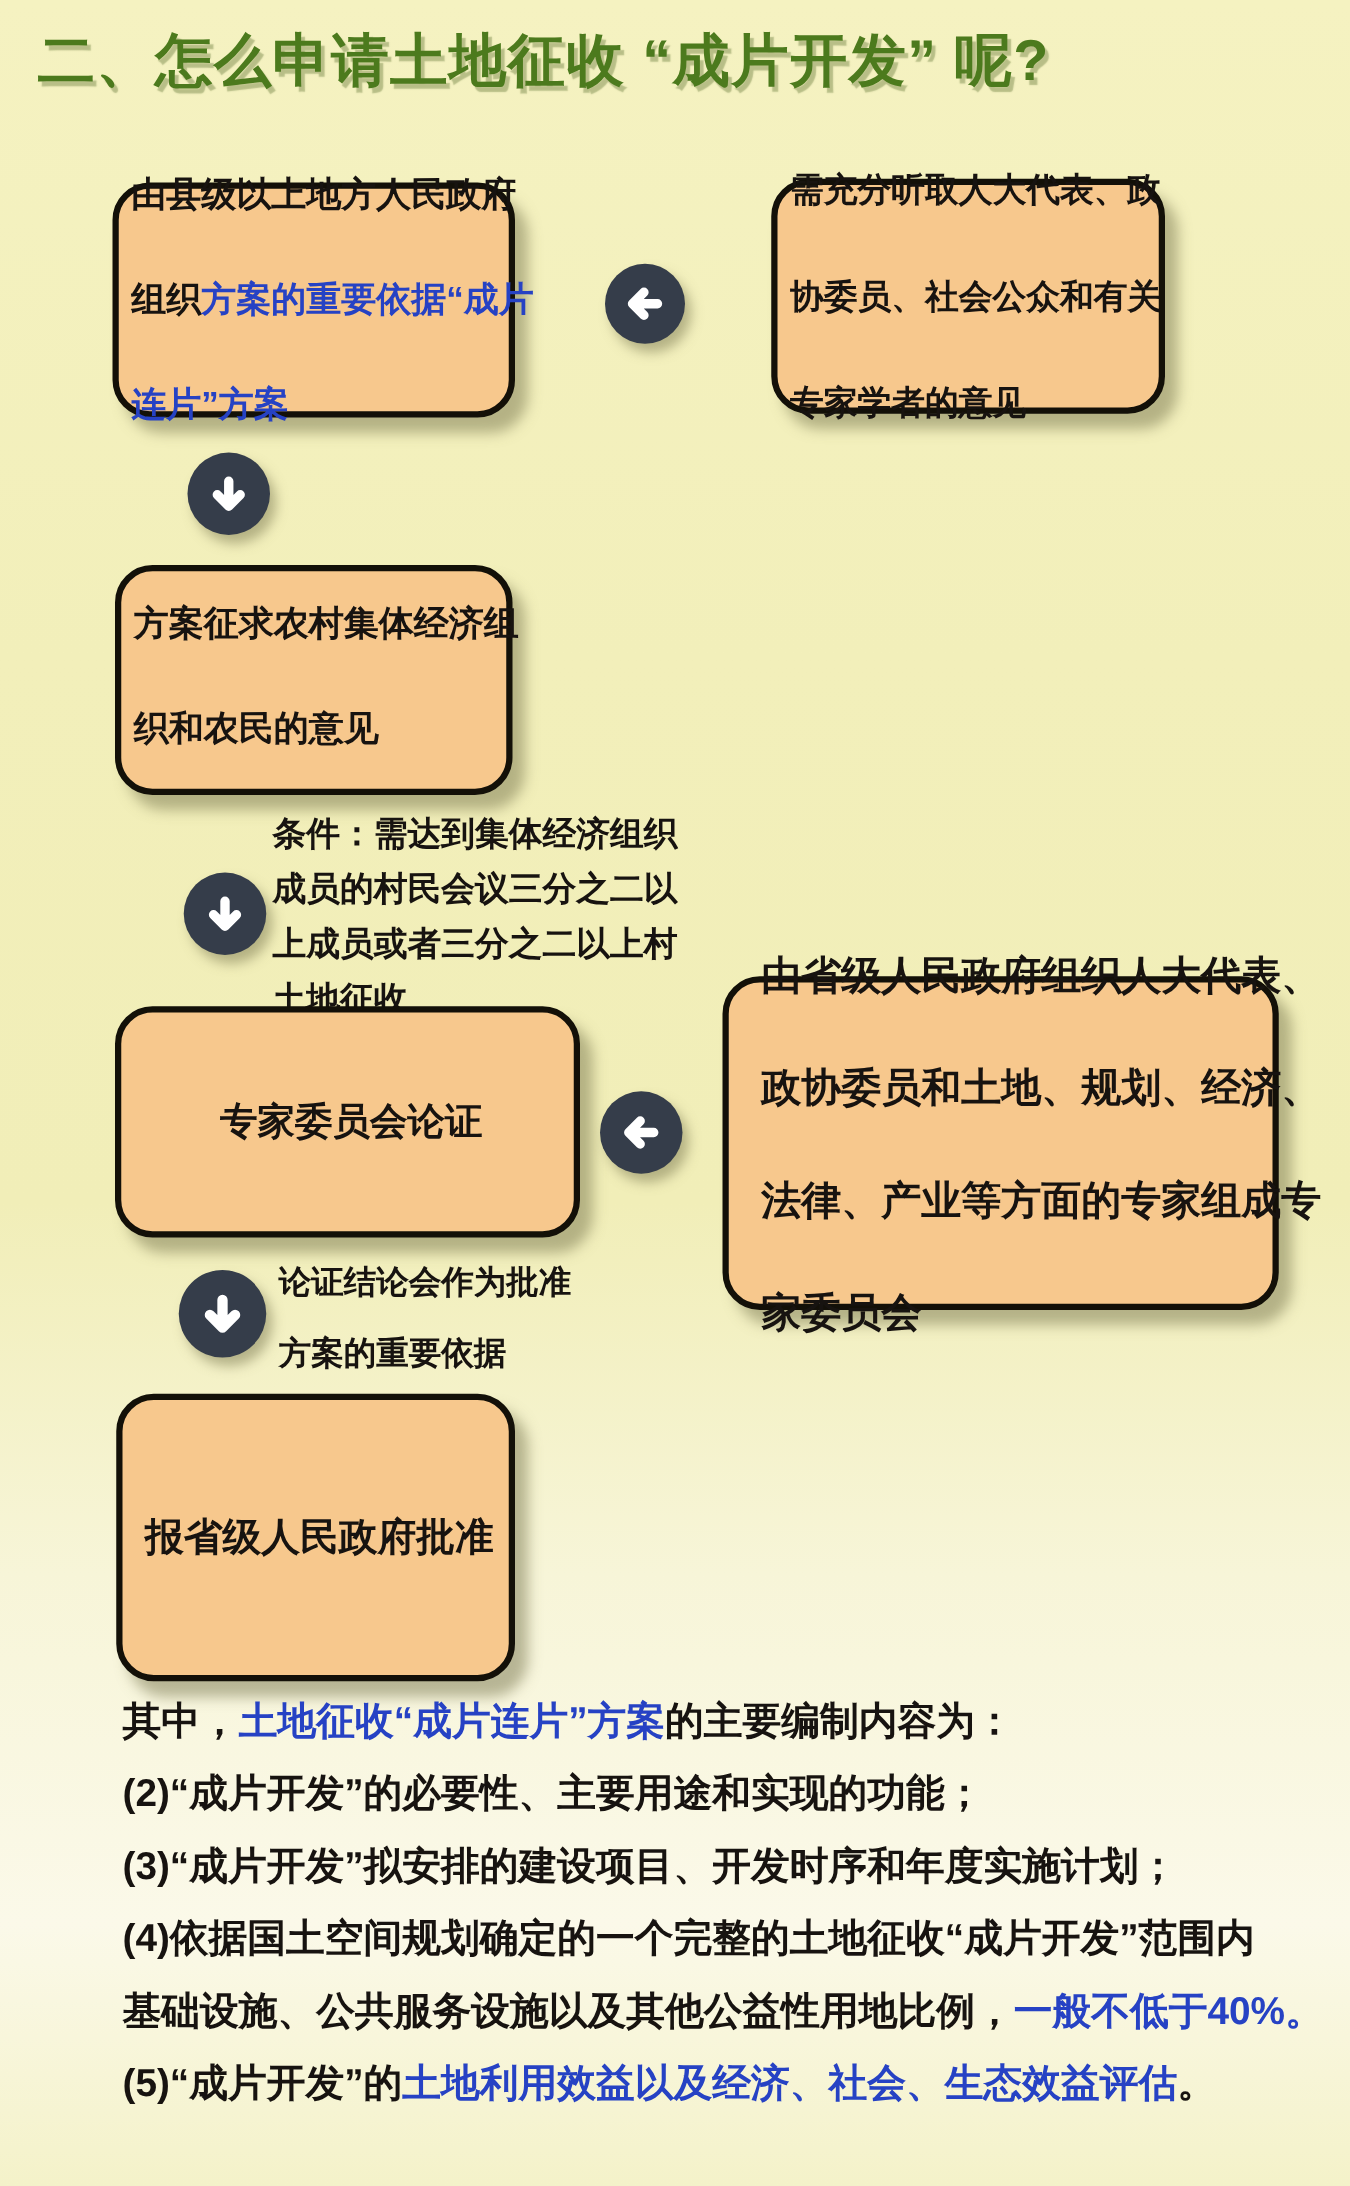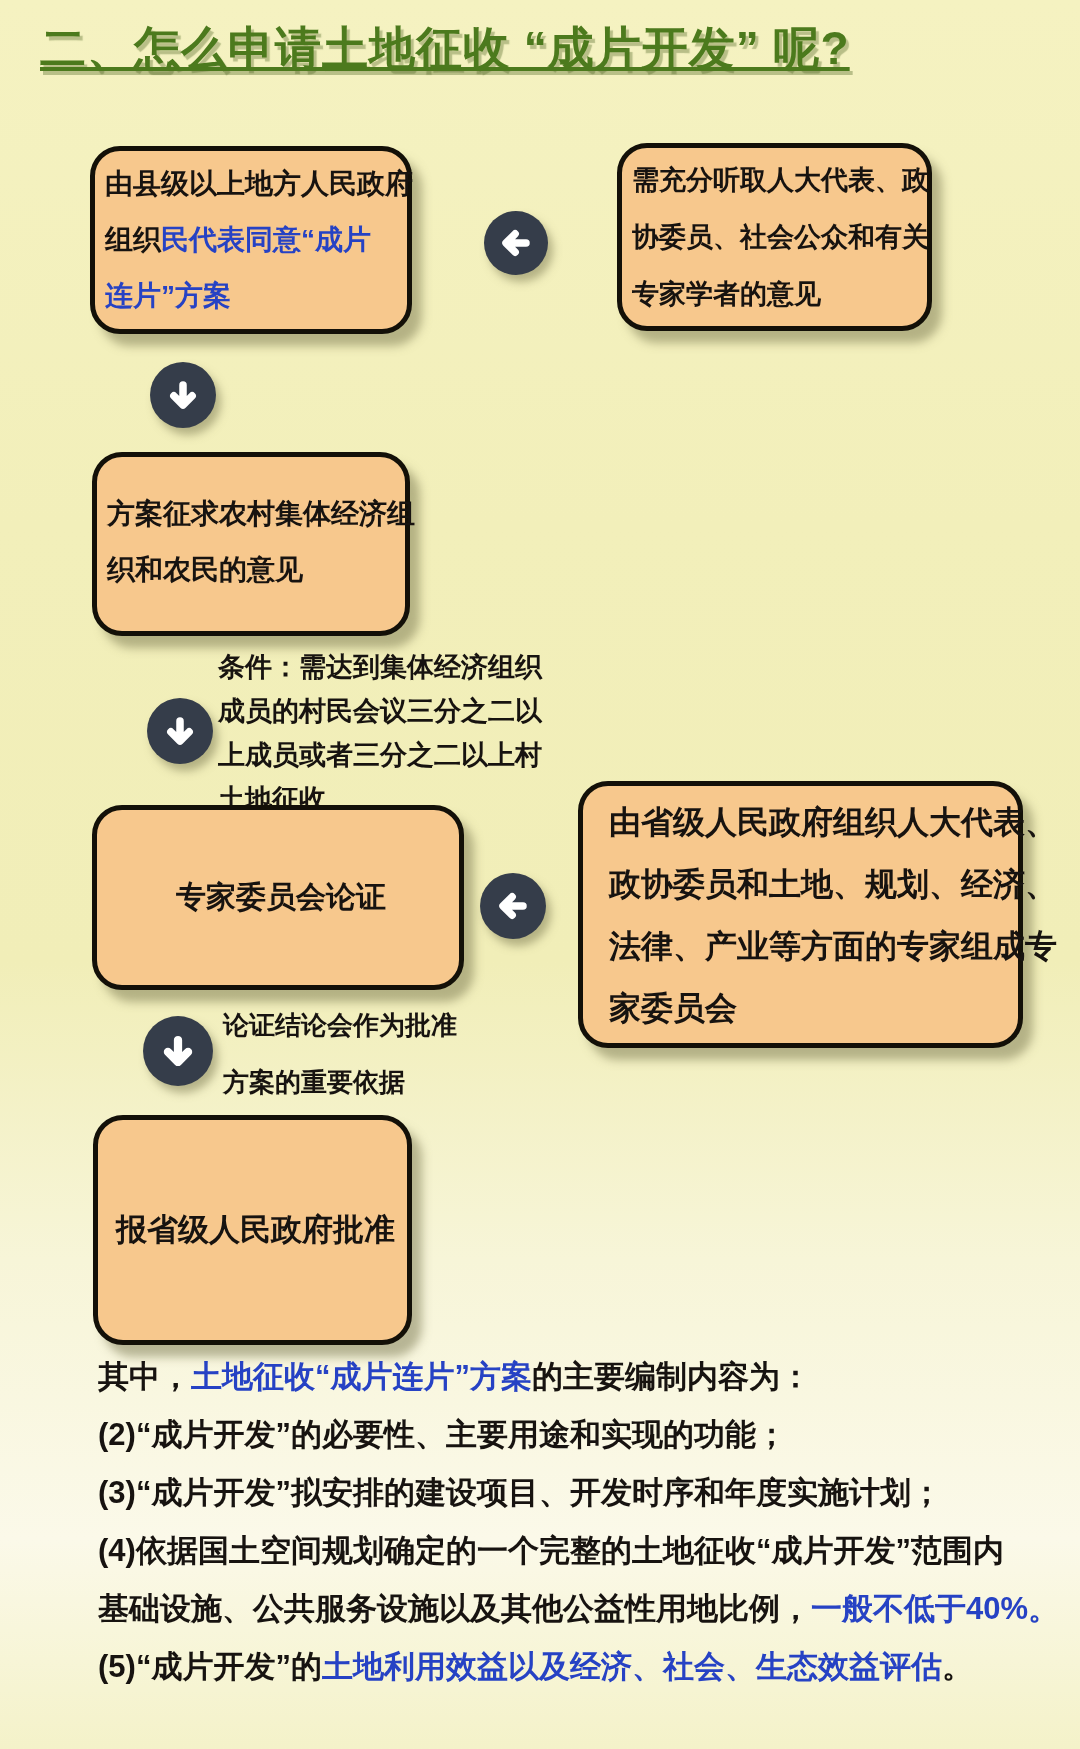--- a/index.html
+++ b/index.html
@@ -3,29 +3,29 @@
 <meta charset="utf-8">
 <style>
   html,body{margin:0;padding:0;background:#e8e6c8;}
   .canvas{
     position:relative;width:1080px;height:1749px;overflow:hidden;
     font-family:"Liberation Sans","DejaVu Sans",sans-serif;
     background:linear-gradient(180deg,#f5f2c1 0%,#f2efba 30%,#f1eeb8 55%,#f7f5d8 72%,#fbf9e9 88%,#f4f2c9 100%);
     font-weight:bold;color:#171310;
   }
   .title{
-    position:absolute;left:40px;top:18px;margin:0;
+    position:absolute;left:30px;top:18px;margin:0;
     font-size:46px;letter-spacing:1px;color:#4c7a1d;font-weight:bold;
-    text-shadow:3px 4px 1px rgba(72,94,28,.35);white-space:nowrap;text-decoration:underline;
+    text-shadow:3px 4px 1px rgba(72,94,28,.35);white-space:nowrap;
   }
   .box{
     position:absolute;background:#f7c88d;border:5px solid #131008;border-radius:30px;
     box-shadow:10px 12px 10px rgba(120,118,78,.5);
     display:flex;flex-direction:column;justify-content:center;
-    padding:0 4px 0 10px;box-sizing:border-box;
+    padding:0 4px 0 10px;box-sizing:border-box;gap:28px;
   }
   .bl{white-space:nowrap;}
   .blue{color:#2642c4;}
   .black{color:#171310;}
   #box-plan{left:90px;top:146px;width:322px;height:188px;font-size:28px;line-height:56px;}
   #box-listen{left:617px;top:143px;width:315px;height:188px;font-size:27px;line-height:57px;}
   #box-consult{left:92px;top:452px;width:318px;height:184px;font-size:28px;line-height:56px;font-family:Liberation Mono, monospace;}
   #box-expert{left:92px;top:805px;width:372px;height:185px;font-size:30px;align-items:center;}
   #box-committee{left:578px;top:781px;width:445px;height:267px;font-size:32px;line-height:62px;padding-left:26px;}
   #box-approve{left:93px;top:1115px;width:319px;height:230px;font-size:31px;align-items:center;}
@@ -46,21 +46,21 @@
 </style>
 </head>
 <body>
 
 <div class="canvas">
 
   <h1 class="title">二、怎么申请土地征收 “成片开发” 呢?</h1>
 
   <div class="box" id="box-plan">
     <div class="bl"><span class="black">由县级以上地方人民政府</span></div>
-    <div class="bl"><span class="black">组织</span><span class="blue">民代表同意“成片</span></div>
+    <div class="bl"><span class="black">组织</span><span class="blue">方案的重要依据“成片</span></div>
     <div class="bl"><span class="blue">连片”方案</span></div>
   </div>
 
   <div class="circle" id="arrow-left-1">
     <svg width="40" height="40" viewBox="0 0 48 48">
       <path d="M36 24 H14 M23 13 L12 24 L23 35" fill="none" stroke="#ffffff" stroke-width="9" stroke-linecap="round" stroke-linejoin="round"></path>
     </svg>
   </div>
 
   <div class="box" id="box-listen">

